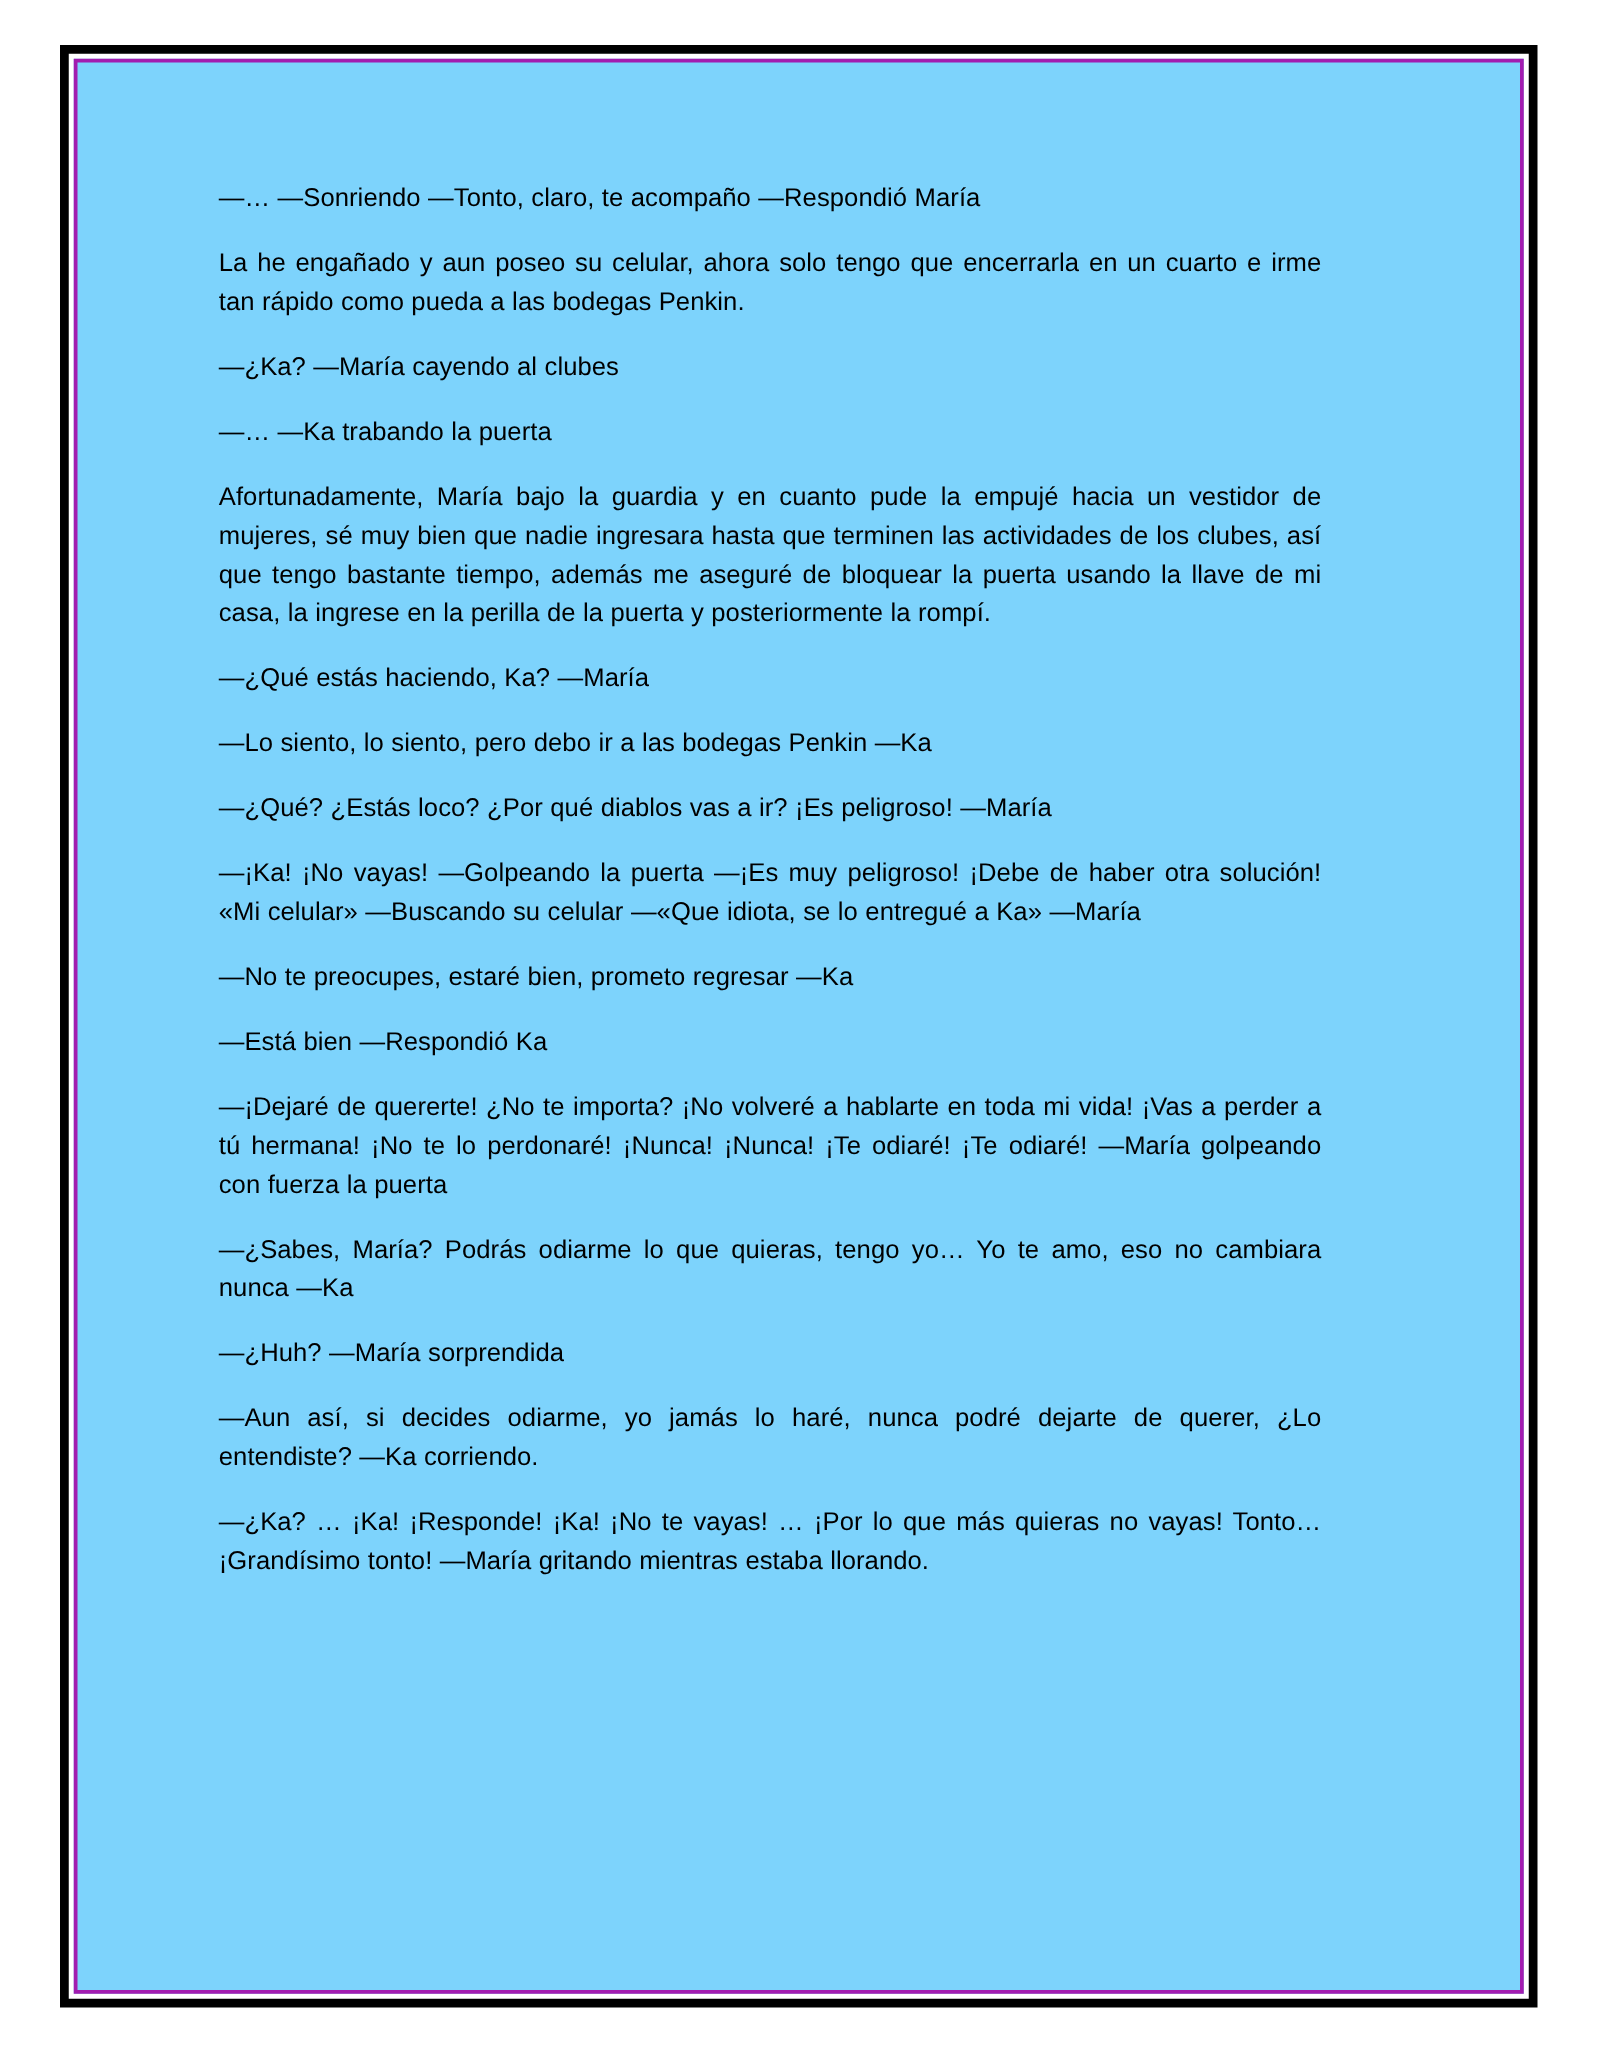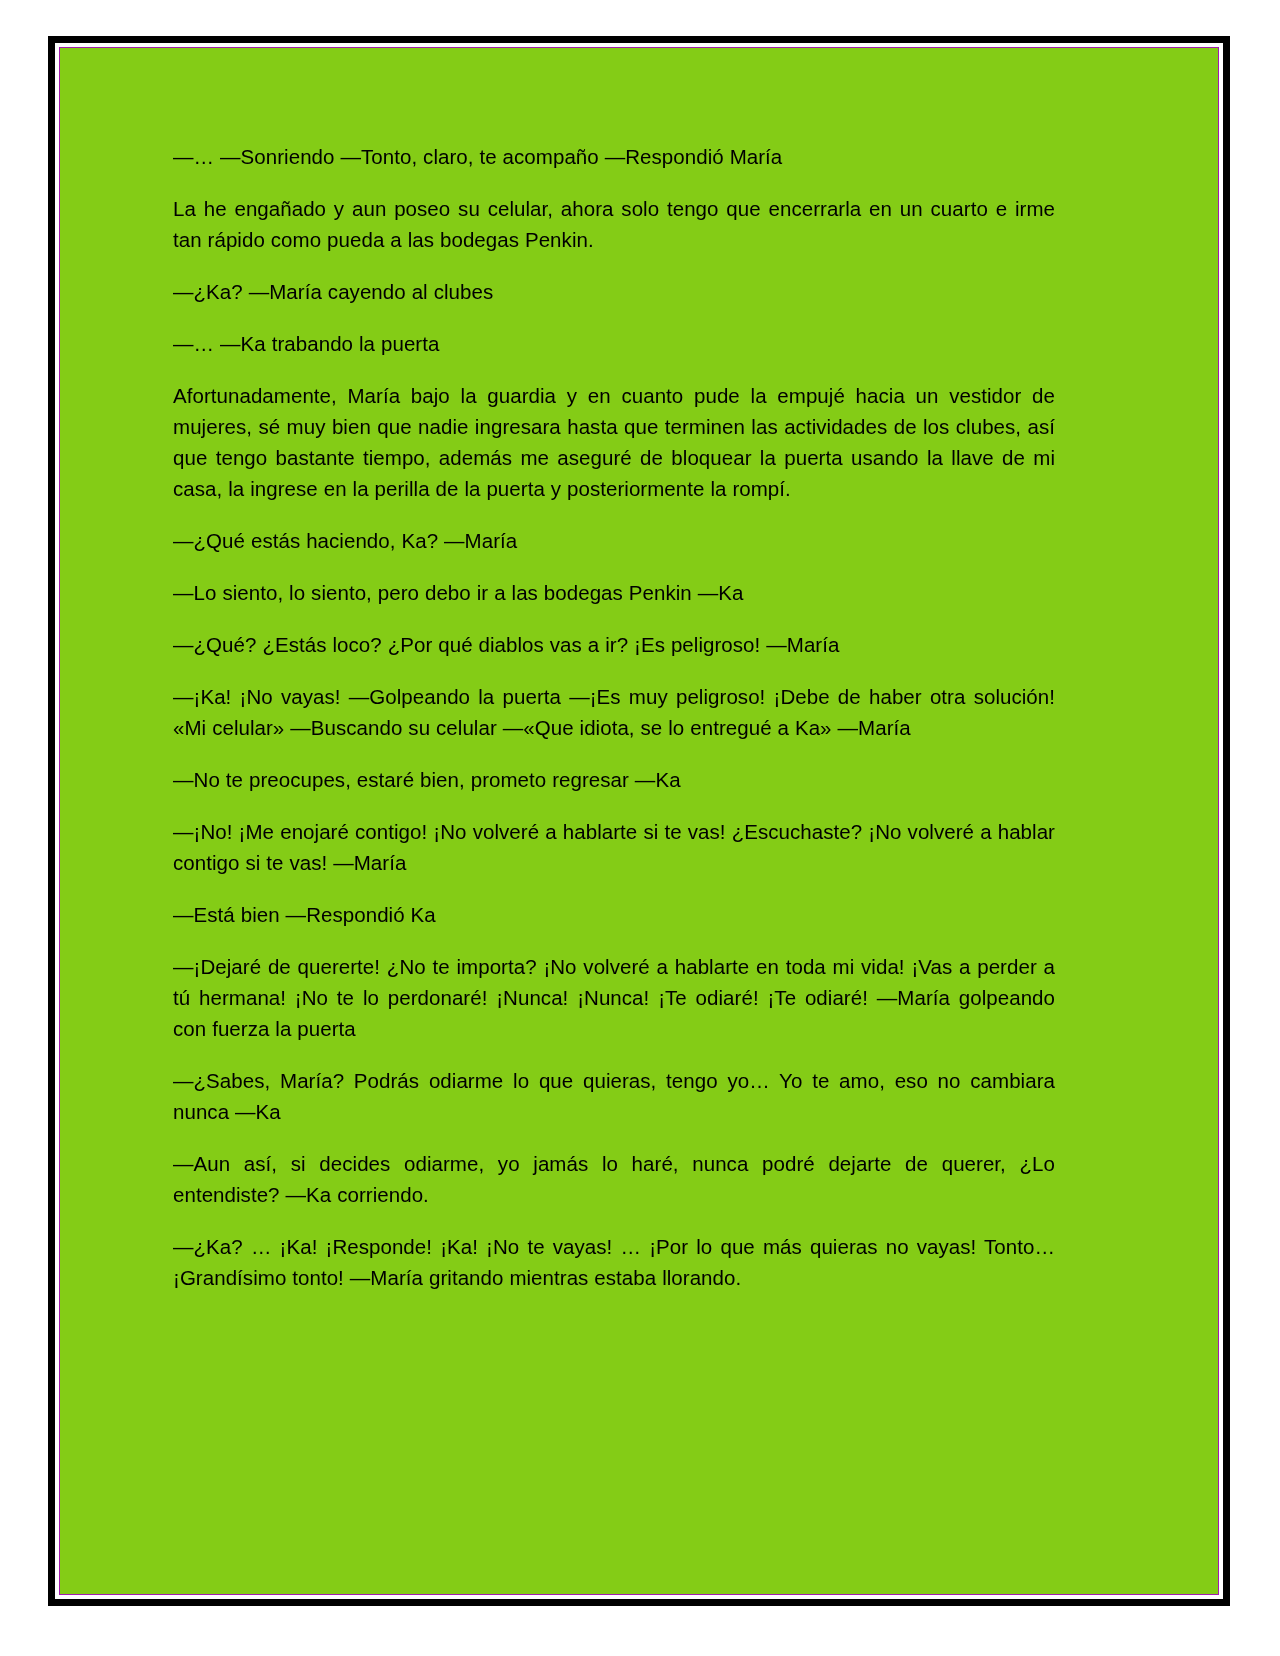--- a/index.html
+++ b/index.html
@@ -27,22 +27,22 @@
     background: #ffffff;
     box-sizing: border-box;
   }
 
   .page-frame-inner {
     position: absolute;
     left: 4px;
     top: 4px;
     right: 4px;
     bottom: 4px;
-    border: 1px solid #a21caf;
-    background: #84cc16;
+    border: 3px solid #a21caf;
+    background: #7dd3fc;
     box-sizing: border-box;
   }
 
   
   .doc-body {
     position: absolute;
     left: 113px;
     top: 93px;
     width: 882px;
   }
@@ -73,21 +73,21 @@
       <p class="doc-paragraph">—… —Sonriendo —Tonto, claro, te acompaño —Respondió María</p>
       <p class="doc-paragraph">La he engañado y aun poseo su celular, ahora solo tengo que encerrarla en un cuarto e irme tan rápido como pueda a las bodegas Penkin.</p>
       <p class="doc-paragraph">—¿Ka? —María cayendo al clubes</p>
       <p class="doc-paragraph">—… —Ka trabando la puerta</p>
       <p class="doc-paragraph">Afortunadamente, María bajo la guardia y en cuanto pude la empujé hacia un vestidor de mujeres, sé muy bien que nadie ingresara hasta que terminen las actividades de los clubes, así que tengo bastante tiempo, además me aseguré de bloquear la puerta usando la llave de mi casa, la ingrese en la perilla de la puerta y posteriormente la rompí.</p>
       <p class="doc-paragraph">—¿Qué estás haciendo, Ka? —María</p>
       <p class="doc-paragraph">—Lo siento, lo siento, pero debo ir a las bodegas Penkin —Ka</p>
       <p class="doc-paragraph">—¿Qué? ¿Estás loco? ¿Por qué diablos vas a ir? ¡Es peligroso! —María</p>
       <p class="doc-paragraph">—¡Ka! ¡No vayas! —Golpeando la puerta —¡Es muy peligroso! ¡Debe de haber otra solución! «Mi celular» —Buscando su celular —«Que idiota, se lo entregué a Ka» —María</p>
       <p class="doc-paragraph">—No te preocupes, estaré bien, prometo regresar —Ka</p>
-      <p class="doc-paragraph">—¡No! ¡Me enojaré contigo! ¡No volveré a hablarte si te vas! ¿Escuchaste? ¡No volveré a hablar contigo si te vas! —María</p>
       <p class="doc-paragraph">—Está bien —Respondió Ka</p>
       <p class="doc-paragraph">—¡Dejaré de quererte! ¿No te importa? ¡No volveré a hablarte en toda mi vida! ¡Vas a perder a tú hermana! ¡No te lo perdonaré! ¡Nunca! ¡Nunca! ¡Te odiaré! ¡Te odiaré! —María golpeando con fuerza la puerta</p>
       <p class="doc-paragraph">—¿Sabes, María? Podrás odiarme lo que quieras, tengo yo… Yo te amo, eso no cambiara nunca —Ka</p>
+      <p class="doc-paragraph">—¿Huh? —María sorprendida</p>
       <p class="doc-paragraph">—Aun así, si decides odiarme, yo jamás lo haré, nunca podré dejarte de querer, ¿Lo entendiste? —Ka corriendo.</p>
       <p class="doc-paragraph">—¿Ka? … ¡Ka! ¡Responde! ¡Ka! ¡No te vayas! … ¡Por lo que más quieras no vayas! Tonto… ¡Grandísimo tonto! —María gritando mientras estaba llorando.</p>
     </div>
   </div>
 </div>
 
 </body></html>

